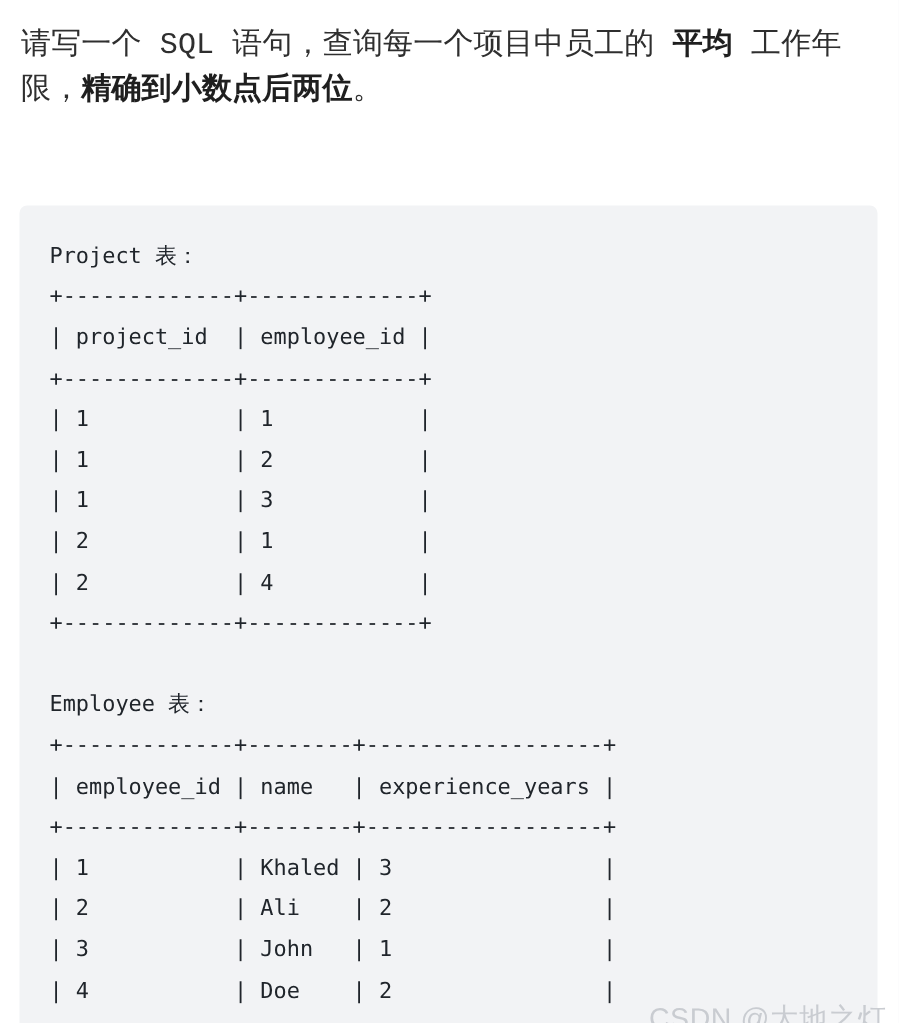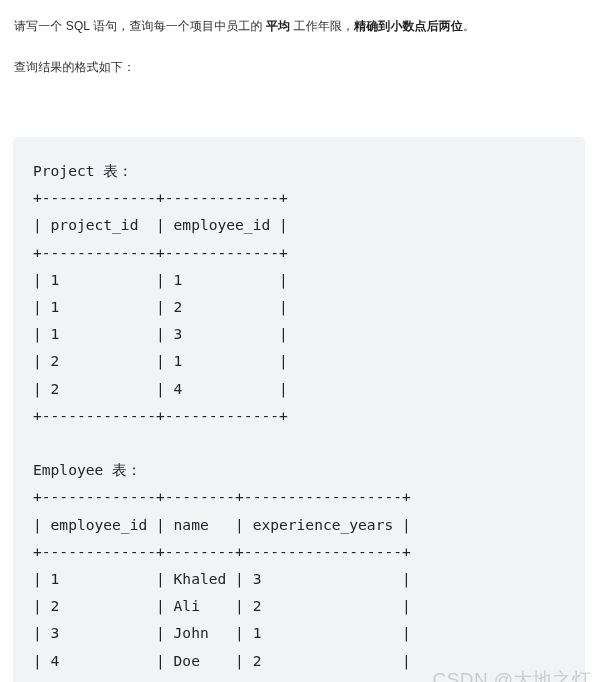--- a/index.html
+++ b/index.html
@@ -24,25 +24,26 @@
     height: 682px;
     box-sizing: border-box;
   }
 
   
   .prose {
     padding: 0 14px;
     box-sizing: border-box;
   }
   .para {
-    font-size: 12px;
-    line-height: 20px;
+    font-size: 20px;
+    line-height: 30px;
     color: #2f2f2f;
     letter-spacing: 0.1px;
     word-break: break-all;
+    font-family: Liberation Mono, monospace;
   }
   .para-1 {
     margin: 16px 0 0 0;
     padding-right: 2px;
   }
   .para-2 {
     margin: 21px 0 0 0;
   }
   .para b, .para strong {
     font-weight: bold;
@@ -94,21 +95,20 @@
 </head>
 <body>
 
 <div class="page">
 
   <div class="prose">
     <p class="para para-1">
       <span>请写一个 SQL 语句，查询每一个项目中员工的 </span><b>平均</b><span> 工作年限，</span><b>精确到小数点后两位</b><span>。</span>
     </p>
 
-    <p class="para para-2">查询结果的格式如下：</p>
   </div>
 
   <div class="codeblock">
     <div class="code-inner">
       <pre class="code">Project 表：
 +-------------+-------------+
 | project_id  | employee_id |
 +-------------+-------------+
 | 1           | 1           |
 | 1           | 2           |

